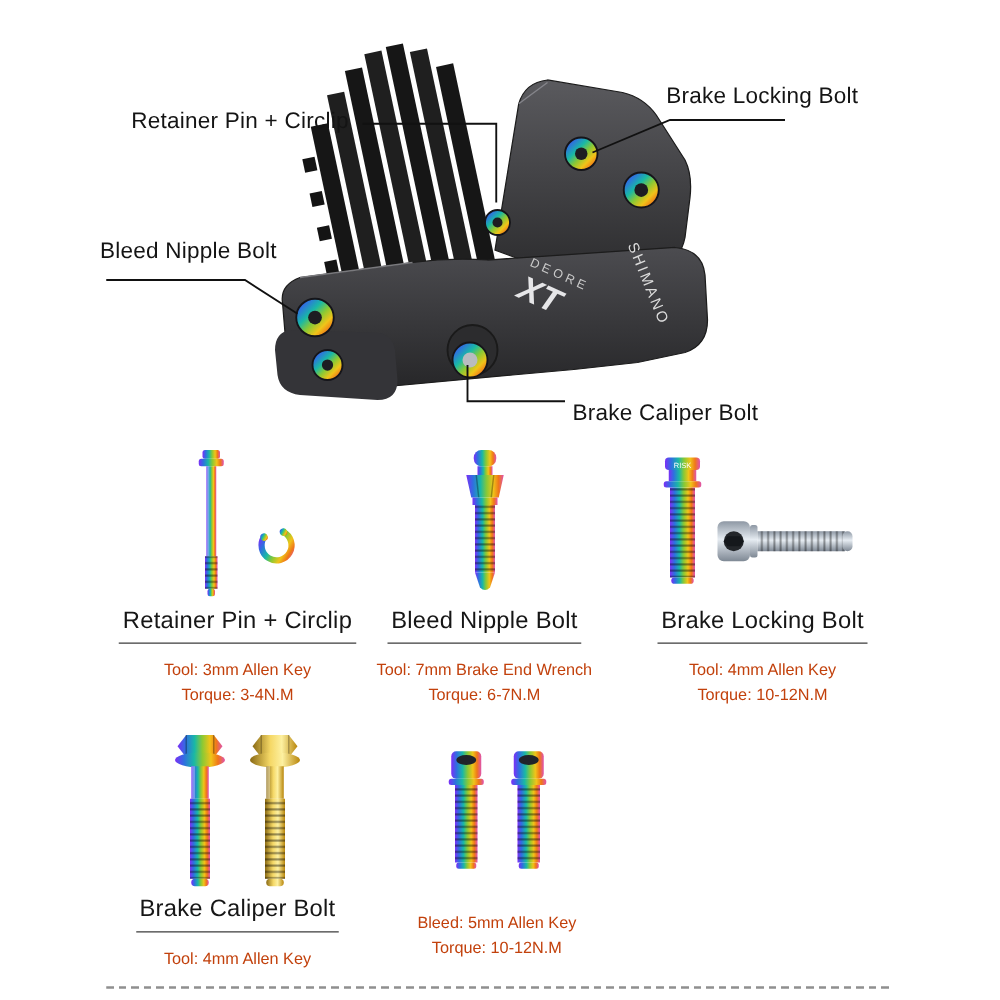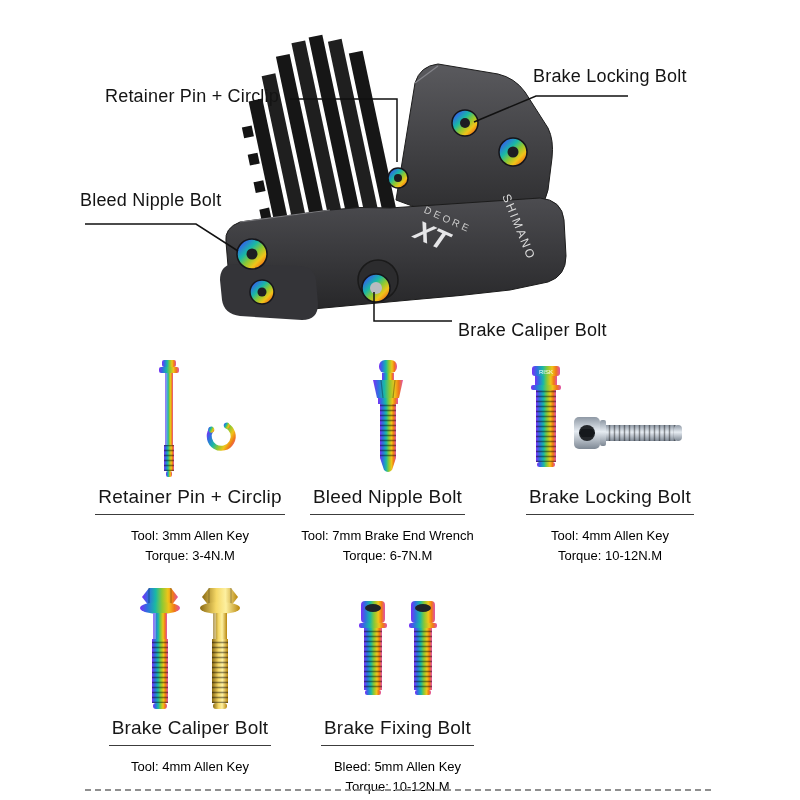--- a/index.html
+++ b/index.html
@@ -7,21 +7,21 @@
           font-family:"Liberation Sans",sans-serif;color:#141414}
   .hero{position:absolute;left:0;top:0;width:800px;height:356px}
   .caliper-photo{position:absolute;left:210px;top:28px}
   .leader-lines{position:absolute;left:0;top:0;pointer-events:none}
   .callout{position:absolute;font-size:18px;color:#141414;white-space:nowrap;letter-spacing:.2px}
   .card{position:absolute;text-align:center}
   .figure{position:relative}
   .figrow{display:flex;justify-content:center;align-items:flex-start}
   .ptitle{display:inline-block;font-size:19px;color:#161616;padding:0 3px 6px;
           border-bottom:1.5px solid #3c3c3c;white-space:nowrap;letter-spacing:.2px}
-  .pspec{font-size:13px;color:#000000;line-height:20px;white-space:nowrap}
+  .pspec{font-size:13px;color:#c2410c;line-height:20px;white-space:nowrap}
   .spec-tool{margin-top:11px}
   .divider{position:absolute;left:85px;top:789px;width:630px;height:2px;
            background:repeating-linear-gradient(90deg,#8f8f8f 0 6px,transparent 6px 10px)}
 </style>
 </head>
 <body>
 
 <div class="canvas">
 
   <svg width="0" height="0" style="position:absolute" aria-hidden="true">
@@ -254,19 +254,18 @@
       </svg>
       <svg width="38" height="100" viewBox="0 0 38 100">
         <rect x="7" y="2" width="24" height="22" rx="4" fill="url(#rbH)"></rect>
         <ellipse cx="19" cy="9" rx="8" ry="4" fill="#20242a"></ellipse>
         <rect x="5" y="24" width="28" height="5" rx="2" fill="url(#rbH)"></rect>
         <rect x="10" y="29" width="18" height="62" fill="url(#rbH)"></rect>
         <rect x="10" y="29" width="18" height="62" fill="url(#thr)"></rect>
         <rect x="11" y="91" width="16" height="5" rx="2" fill="url(#rbH)"></rect>
       </svg>
     </div>
-    <div><span class="ptitle">Brake Fixing Bolt</span></div>
     <div class="pspec spec-tool">Bleed: 5mm Allen Key</div>
     <div class="pspec">Torque: 10-12N.M</div>
   </div>
 
   <div class="divider"></div>
 </div>
 
 </body></html>

